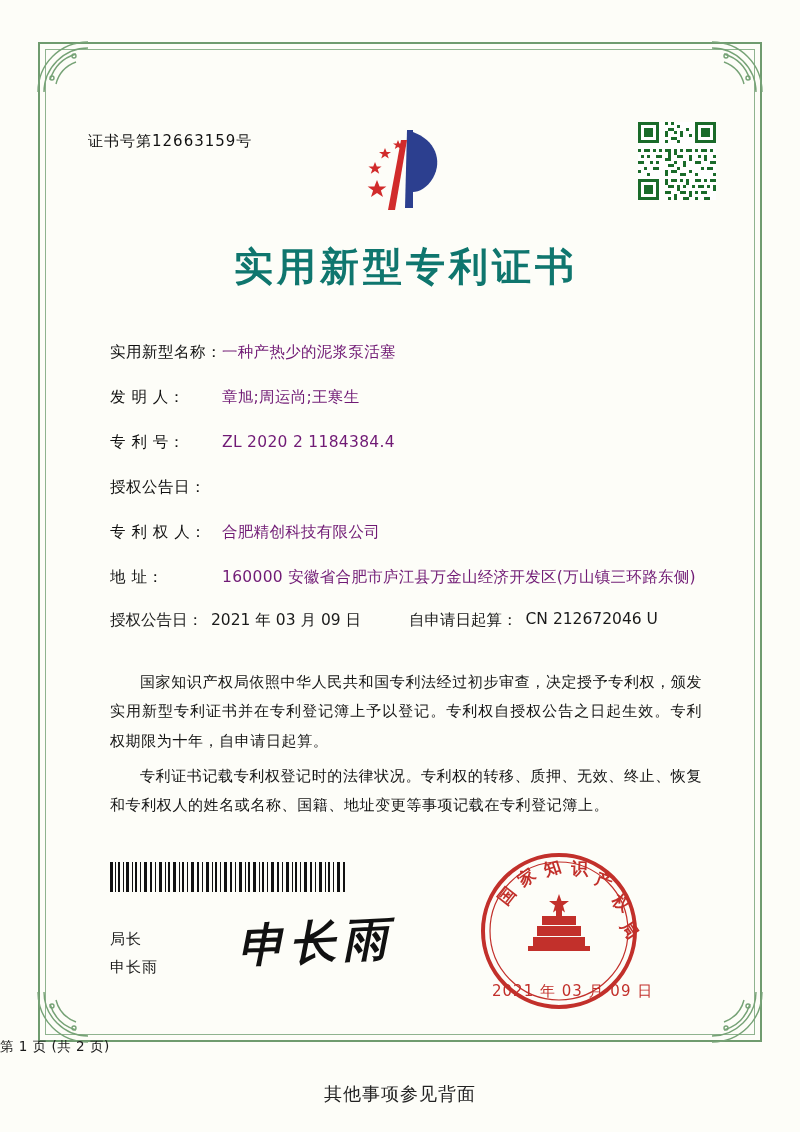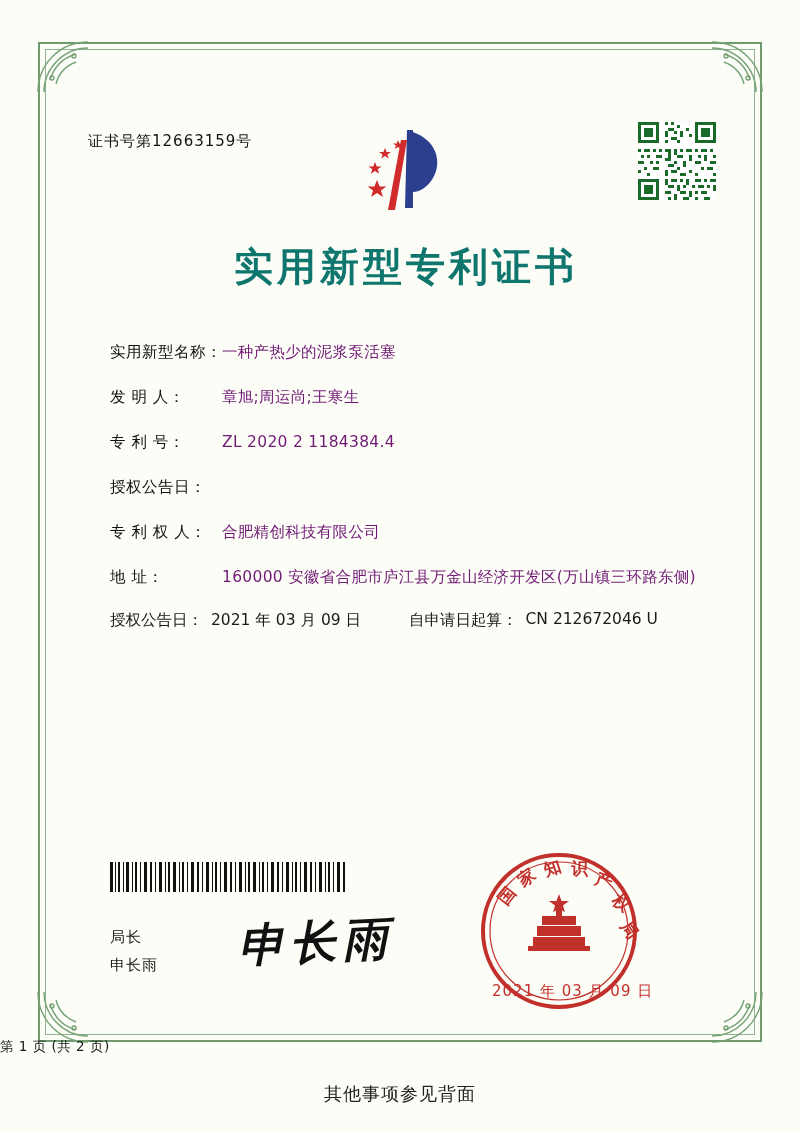--- a/index.html
+++ b/index.html
@@ -140,21 +140,21 @@
     position: absolute;
     left: 110px; top: 862px;
     width: 238px; height: 30px;
   }
 
   
   .sign-block {
     position: absolute;
     left: 110px; top: 925px;
     font-size: 15px;
-    font-family: Liberation Mono, monospace;
+    font-family: Liberation Sans, sans-serif;
     line-height: 1.85;
     letter-spacing: 1px;
   }
   .handwriting {
     position: absolute;
     left: 238px; top: 912px;
     font-size: 46px;
     font-family: "DejaVu Serif", "Liberation Serif", serif;
     font-style: italic;
     font-weight: bold;
@@ -386,20 +386,24 @@
         <span class="lab">授权公告日：</span>
         <span class="val">2021 年 03 月 09 日</span>
       </div>
       <div class="seg second">
         <span class="lab">自申请日起算：</span>
         <span class="val">CN 212672046 U</span>
       </div>
     </div>
   </div>
 
+  <div class="paras">
+    <p>国家知识产权局依照中华人民共和国专利法经过初步审查，决定授予专利权，颁发实用新型专利证书并在专利登记簿上予以登记。专利权自授权公告之日起生效。专利权期限为十年，自申请日起算。</p>
+    <p>专利证书记载专利权登记时的法律状况。专利权的转移、质押、无效、终止、恢复和专利权人的姓名或名称、国籍、地址变更等事项记载在专利登记簿上。</p>
+  </div>
 
   <div class="barcode">
     <svg width="238" height="30" viewBox="0 0 238 30" shape-rendering="crispEdges">
       <rect width="238" height="30" fill="#fdfdf8"></rect>
       <g fill="#111">
         <rect x="0" y="0" width="3" height="30"></rect>
           <rect x="5" y="0" width="1" height="30"></rect>
         <rect x="8" y="0" width="2" height="30"></rect>
           <rect x="13" y="0" width="1" height="30"></rect>
         <rect x="16" y="0" width="3" height="30"></rect>

